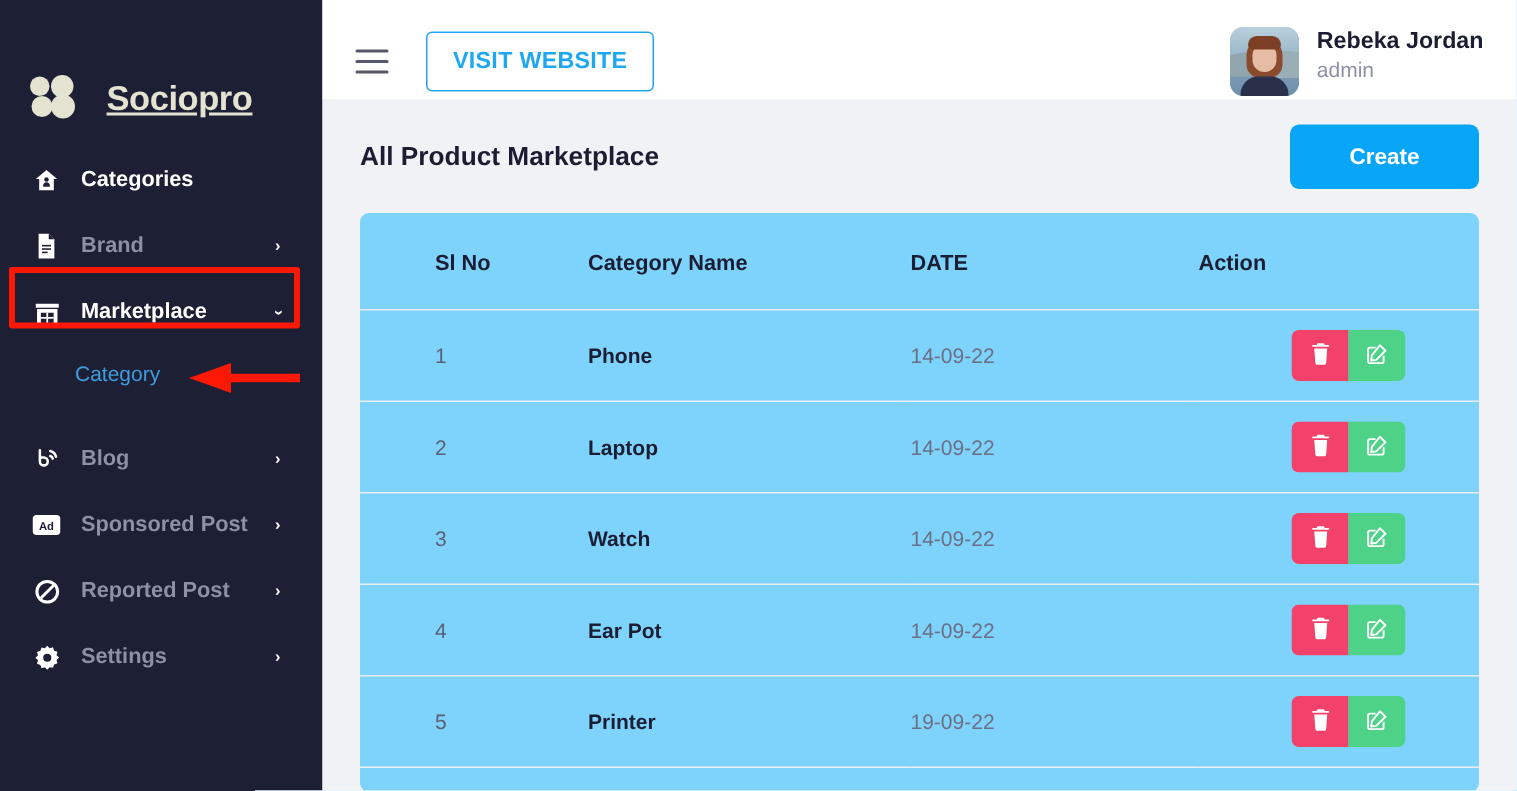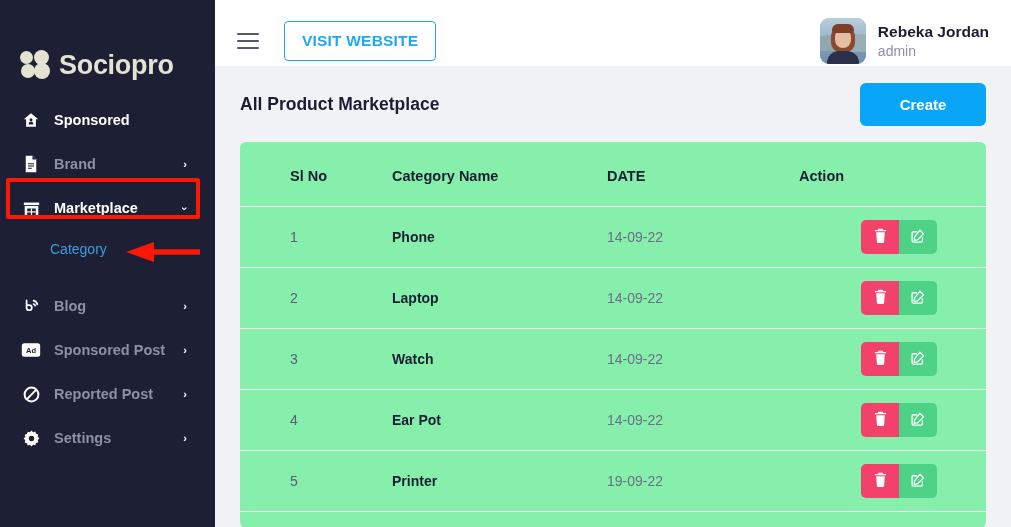--- a/index.html
+++ b/index.html
@@ -24,22 +24,22 @@
     padding: 38px 0 0 20px;
     height: 92px;
   }
   .logo-mark { position: relative; width: 34px; height: 30px; flex: 0 0 34px; }
   .logo-mark span { position: absolute; border-radius: 50%; background: #e4e3d2; display: block; }
   .logo-mark .d1 { width: 13px; height: 13px; left: 0;  top: 1px; }
   .logo-mark .d2 { width: 15px; height: 15px; left: 14px; top: 0px; }
   .logo-mark .d3 { width: 14px; height: 14px; left: 1px;  top: 14px; }
   .logo-mark .d4 { width: 16px; height: 16px; left: 14px; top: 13px; }
   .logo-text {
-    color: #e4e3d2; font-size: 27px; font-weight: 700;
-    letter-spacing: -0.3px; margin-left: 5px; line-height: 1;
+    color: #e4e3d2; font-size: 23px; font-weight: 700;
+    letter-spacing: -0.3px; margin-left: 17px; line-height: 1; text-decoration: underline;
   }
 
   .nav { margin-top: 6px; }
   .nav-item {
     display: flex; align-items: center;
     height: 44px;
     padding-left: 20px;
     color: #8d90a6;
     font-size: 14.5px;
     font-weight: 600;
@@ -98,21 +98,21 @@
     background: #ffffff;
     font-size: 15.5px;
     font-weight: 700;
     letter-spacing: .2px;
     padding: 10px 17px;
     border-radius: 4px;
     cursor: pointer;
     font-family: "Liberation Sans", sans-serif;
   }
   .spacer { flex: 1 1 auto; }
-  .user-box { display: flex; align-items: center; }
+  .user-box { display: flex; }
   .avatar {
     width: 46px; height: 46px; border-radius: 9px; overflow: hidden;
     margin-right: 12px; flex: 0 0 46px;
     background: #8fb6cd;
     position: relative;
   }
   .avatar .sky { position:absolute; left:0; top:0; right:0; height: 56%; background: linear-gradient(#b9cfdc, #8fafc4); }
   .avatar .lake { position:absolute; left:0; bottom:0; right:0; height: 44%; background: linear-gradient(#7d9cb6,#6f90ac); }
   .avatar .hill { position:absolute; left:-6px; top: 36%; width: 36px; height: 16px; background:#91a6ae; border-radius: 50% 50% 0 0;}
   .avatar .hill2 { position:absolute; right:-8px; top: 34%; width: 32px; height: 18px; background:#9aaeb5; border-radius: 50% 50% 0 0;}
@@ -132,21 +132,21 @@
   .create-btn {
     background: #09a6f7; color: #ffffff;
     border: none; border-radius: 6px;
     font-size: 15px; font-weight: 700;
     padding: 13px 0; width: 126px;
     cursor: pointer;
     font-family: "Liberation Sans", sans-serif;
   }
 
   .card {
-    background: #86efac;
+    background: #7dd3fc;
     border-radius: 6px;
     margin: 0 14px;
     height: 386px;
     overflow: hidden;
   }
   table { width: 100%; border-collapse: collapse; table-layout: fixed; }
   th {
     text-align: left;
     font-size: 14.5px; font-weight: 700; color: #1b1d33;
     padding: 26px 0 22px 0;
@@ -195,21 +195,21 @@
     <nav class="nav">
 
       <div class="nav-item active">
         <span class="ic">
           <svg width="18" height="18" viewBox="0 0 24 24" fill="#fff">
               <path d="M12 3 2.5 11h3v10h13V11h3L12 3Z"></path>
               <circle cx="12" cy="11.5" r="2" fill="#1d1f35"></circle>
               <path d="M9 17c0-1.7 1.3-3 3-3s3 1.3 3 3v1H9v-1Z" fill="#1d1f35"></path>
             </svg>
         </span>
-        <span class="lbl">Sponsored</span>
+        <span class="lbl">Categories</span>
       </div>
 
       <div class="nav-item">
         <span class="ic">
           <svg width="16" height="18" viewBox="0 0 20 24" fill="#fff">
               <path d="M3 1h9l5 5v17H3V1Z"></path>
               <path d="M12 1v5h5" fill="#1d1f35"></path>
               <rect x="6" y="11" width="8" height="1.4" fill="#1d1f35"></rect>
               <rect x="6" y="14" width="8" height="1.4" fill="#1d1f35"></rect>
               <rect x="6" y="17" width="5" height="1.4" fill="#1d1f35"></rect>

